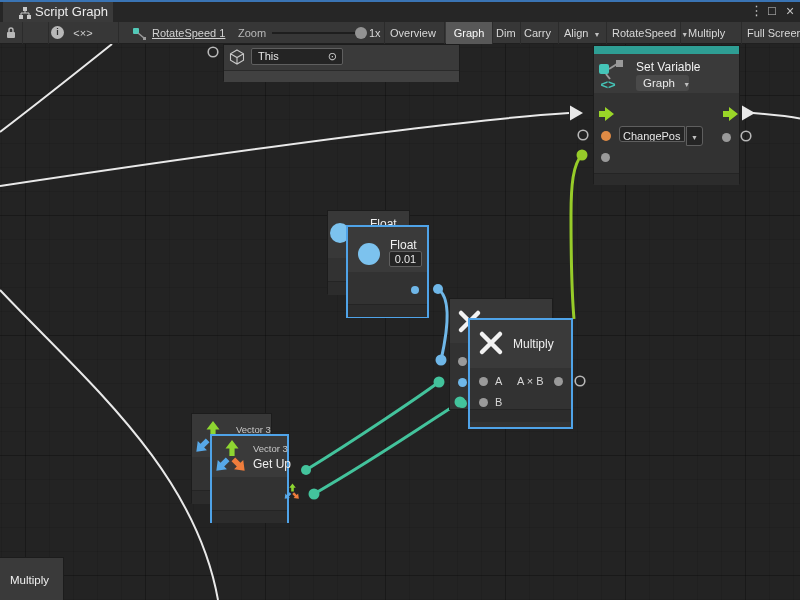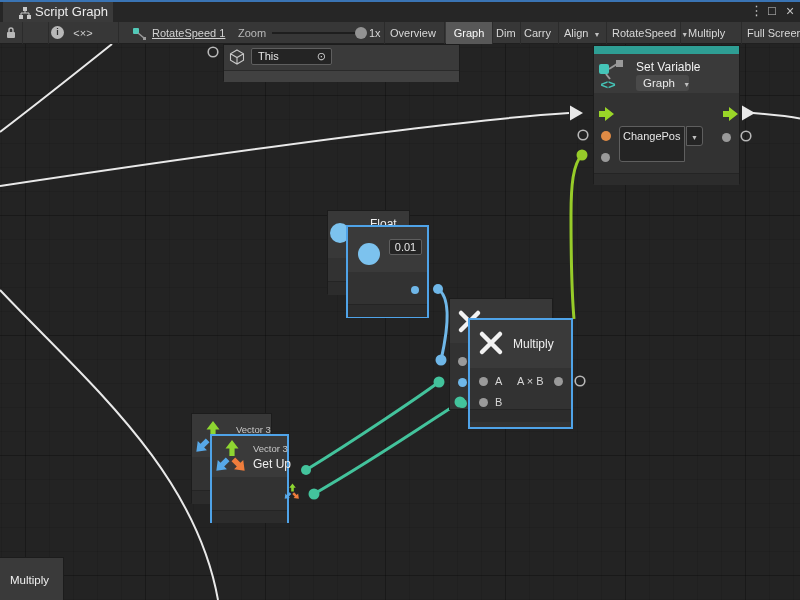--- a/index.html
+++ b/index.html
@@ -126,21 +126,21 @@
   <div class="tbtn-txt abs" style="left:688px;">Multiply</div>
   <div class="tsep abs" style="left:741px"></div>
   <div class="tbtn-txt abs" style="left:747px;">Full Screen</div>
 </div>
 
 <div class="node" style="left:223px;top:44px;width:237px;height:37px;">
   <div class="nheader" style="height:25px;"></div>
   <svg class="abs" style="left:5px;top:4px;" width="16" height="17">
     <path d="M8 1 L14.5 4.75 V11.25 L8 15 L1.5 11.25 V4.75 Z M1.5 4.75 L8 8.5 L14.5 4.75 M8 8.5 V15" stroke="#c8c8c8" stroke-width="1.1" fill="none"></path>
   </svg>
-  <div class="pfield" style="left:27px;top:3px;width:81px;height:17px;line-height:15px;padding-left:6px;">
+  <div class="pfield" style="left:27px;top:3px;width:92px;height:17px;line-height:15px;padding-left:6px;">
     <span>This</span>
     <span class="abs" style="right:5px;top:0;color:#cfcfcf;">⊙</span>
   </div>
   <div class="nfooter" style="top:25px;height:11px;background:#414141;border-top:1px solid #2a2a2a;"></div>
 </div>
 
 <div class="node" style="left:593px;top:45px;width:147px;height:139px;">
   <div class="abs" style="left:0;top:0;width:100%;height:8px;background:#2e9e94;"></div>
   <div class="nheader" style="top:8px;height:39px;"></div>
   <svg class="abs" style="left:4px;top:12px;" width="28" height="32">
@@ -155,21 +155,21 @@
     <span>Graph</span>
     <span class="caret">▼</span>
   </div>
   <svg class="abs" style="left:5px;top:61px;" width="15" height="14">
     <path d="M0 4 H6 V0 L15 7 L6 14 V10 H0 Z" fill="#9ad628"></path>
   </svg>
   <svg class="abs" style="left:129px;top:61px;" width="15" height="14">
     <path d="M0 4 H6 V0 L15 7 L6 14 V10 H0 Z" fill="#9ad628"></path>
   </svg>
   <span class="dot" style="left:7px;top:85px;width:10px;height:10px;background:#e08b45;"></span>
-  <div class="pfield" style="left:25px;top:80px;width:66px;height:36px;line-height:18px;padding-left:3px;border-radius:3px 0 0 3px;">
+  <div class="pfield" style="left:25px;top:80px;width:66px;height:16px;line-height:18px;padding-left:3px;border-radius:3px 0 0 3px;">
     <span>ChangePos</span>
   </div>
   <div class="pfield" style="left:92px;top:80px;width:17px;height:20px;text-align:center;line-height:18px;border-radius:0 3px 3px 0;">
     <span style="font-size:7px;color:#c0c0c0;">▼</span>
   </div>
   <span class="dot" style="left:128px;top:87px;width:9px;height:9px;background:#9a9a9a;"></span>
   <span class="dot" style="left:7px;top:107px;width:9px;height:9px;background:#9a9a9a;"></span>
   <div class="nfooter" style="top:127px;height:11px;"></div>
 </div>
 
@@ -177,21 +177,21 @@
   <div class="nheader" style="height:47px;background:#383838;"></div>
   <span class="circle-icon" style="left:2px;top:12px;width:20px;height:20px;"></span>
   <div class="ntitle" style="left:42px;top:6px;">Float</div>
   <div class="nfooter" style="top:70px;height:13px;"></div>
 </div>
 
 <div class="node selected" style="left:346px;top:225px;width:83px;height:93px;">
   <div class="nheader" style="height:45px;"></div>
   <span class="circle-icon" style="left:10px;top:16px;width:22px;height:22px;"></span>
   <div class="ntitle" style="left:42px;top:11px;">Float</div>
-  <div class="pfield" style="left:41px;top:12px;width:33px;height:16px;line-height:14px;text-align:center;">
+  <div class="pfield" style="left:41px;top:24px;width:33px;height:16px;line-height:14px;text-align:center;">
     <span>0.01</span>
   </div>
   <span class="dot" style="left:63px;top:59px;width:8px;height:8px;background:#6fb7e8;"></span>
   <div class="nfooter" style="top:77px;height:12px;"></div>
 </div>
 
 <div class="node" style="left:449px;top:298px;width:104px;height:112px;">
   <div class="nheader" style="height:44px;background:#383838;"></div>
   <svg class="abs" style="left:6px;top:9px;" width="27" height="27">
     <path d="M5 5 L22 22 M22 5 L5 22" stroke="#f2f2f2" stroke-width="4.5" stroke-linecap="round"></path>

